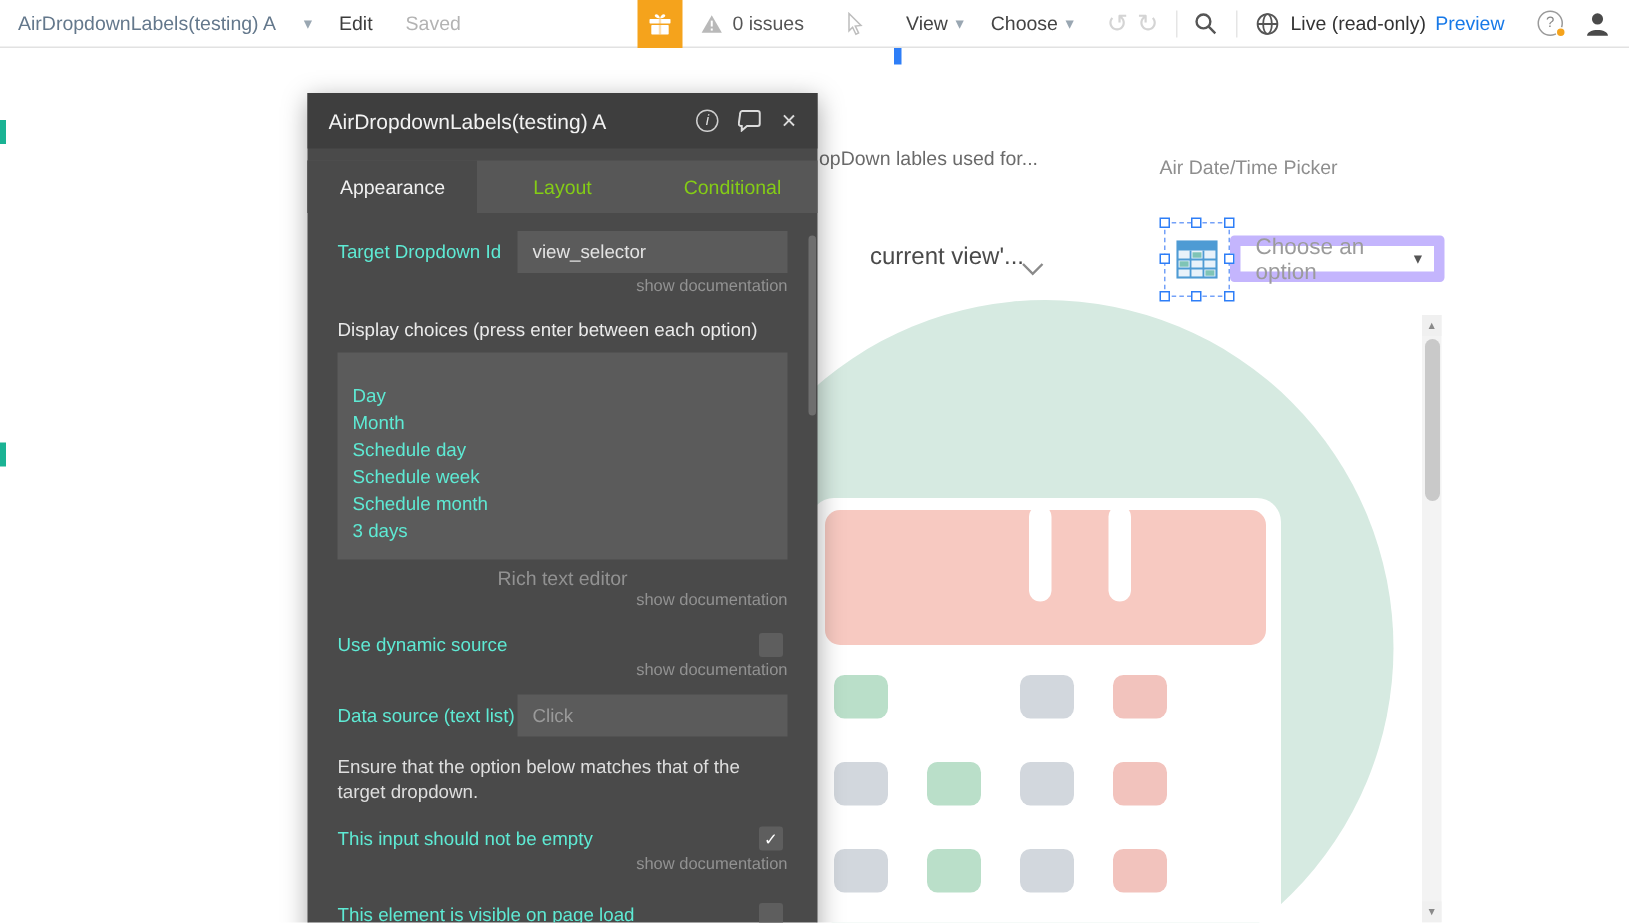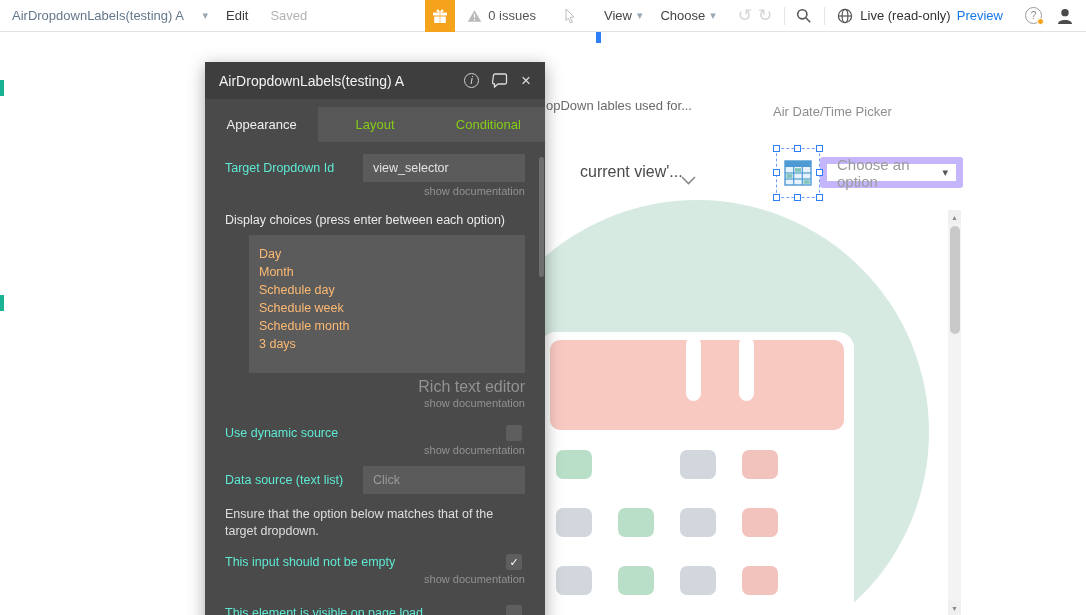--- a/index.html
+++ b/index.html
@@ -75,27 +75,27 @@
   .pe-close { color:#dcdcdc; font-size:17px; line-height:1; cursor:pointer; }
   .pe-comment { display:flex; cursor:pointer; }
 
   .pe-tabs { margin-top:8px; height:35px; background:#575757; display:flex; flex:none; }
   .pe-tab { flex:1; display:flex; align-items:center; justify-content:center; color:#84cc16; font-size:13px; cursor:pointer; }
   .pe-tab.active { background:var(--panel-dark,#4a4a4a); color:#f0f0f0; }
 
   .pe-body { flex:1; padding:0 20px; overflow:hidden; position:relative; }
   .pe-row { display:flex; align-items:center; }
   .pe-label { flex:1; color:#5eead4; }
-  .pe-input { width:162px; height:28px; background:#5b5b5b; border:none; color:#e3e3e3; padding:0 10px; font-size:12.5px; font-family:inherit; }
+  .pe-input { width:180px; height:28px; background:#5b5b5b; border:none; color:#e3e3e3; padding:0 10px; font-size:12.5px; font-family:inherit; }
   .pe-input::placeholder { color:#9a9a9a; }
   .doc-link { text-align:right; color:#929292; font-size:11px; margin-top:3px; cursor:pointer; }
-  .rich-link { text-align:right; color:#929292; font-size:16px; margin-top:5px; cursor:pointer; }
+  .rich-link { text-align:center; color:#929292; font-size:13px; margin-top:5px; cursor:pointer; }
   .row-target { margin-top:12px; }
   .choices-label { margin-top:16px; color:#eaeaea; }
-  .choices-box { margin-top:8px; background:#5b5b5b; padding:10px 10px; height:138px; line-height:18px; color:#fdba74; overflow:hidden; cursor:text;margin-left:24px; }
+  .choices-box { margin-top:8px; background:#5b5b5b; padding:20px 10px; height:138px; line-height:18px; color:#5eead4; overflow:hidden; cursor:text; }
   .row-dyn { margin-top:16px; }
   .row-data { margin-top:10px; }
   .pe-note { margin-top:12px; line-height:17px; color:#dedede; }
   .row-empty { margin-top:14px; }
   .row-clipped { margin-top:20px; }
   .checkbox { width:16px; height:16px; background:#5e5e5e; border-radius:2px; flex:none; display:flex; align-items:center; justify-content:center; color:#fff; font-size:11px; font-weight:bold; cursor:pointer; margin-right:3px; }
   .pe-scrollthumb { position:absolute; right:1px; top:95px; width:5px; height:120px; background:#6e6e6e; border-radius:3px; cursor:grab; }
 </style>
 </head>
 <body>

